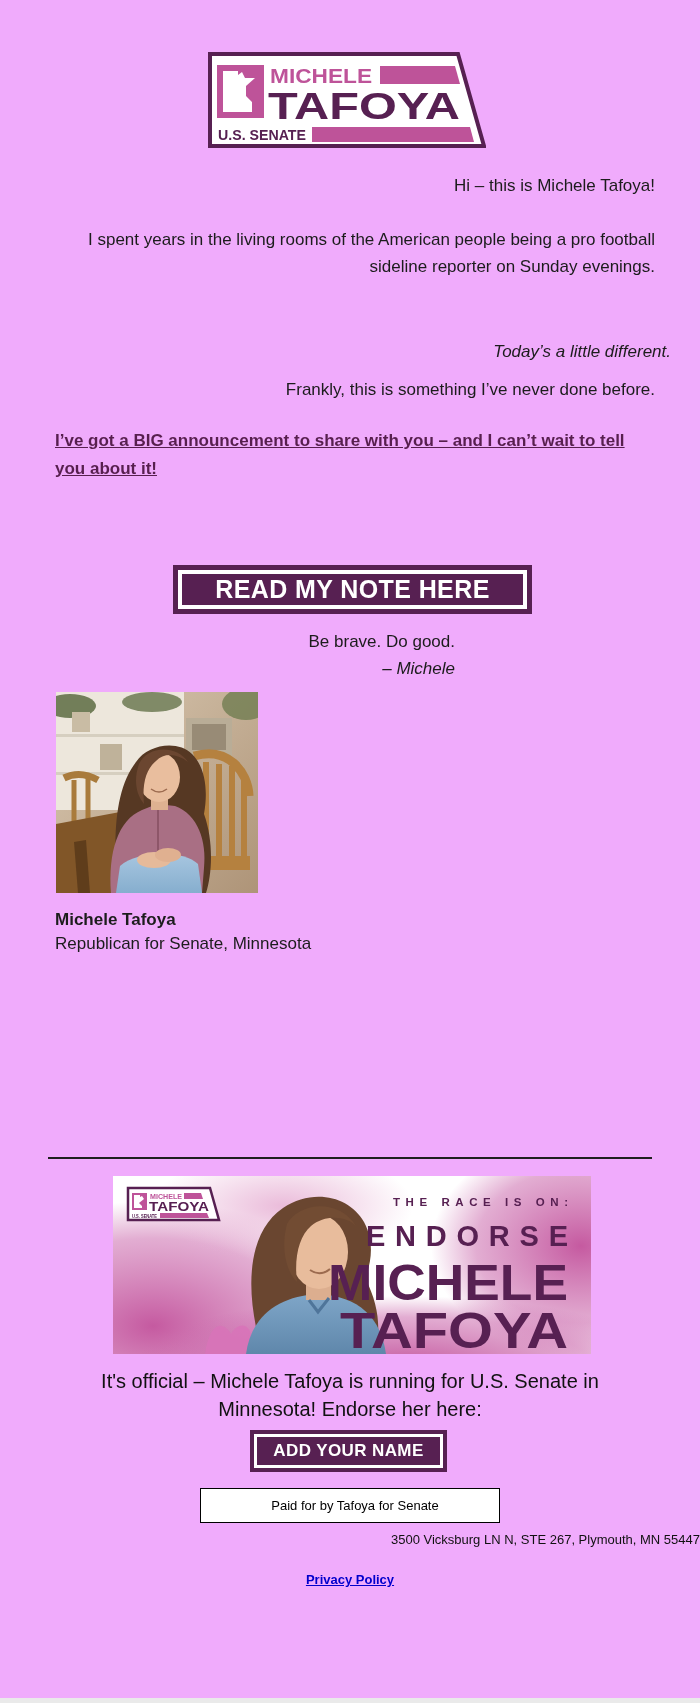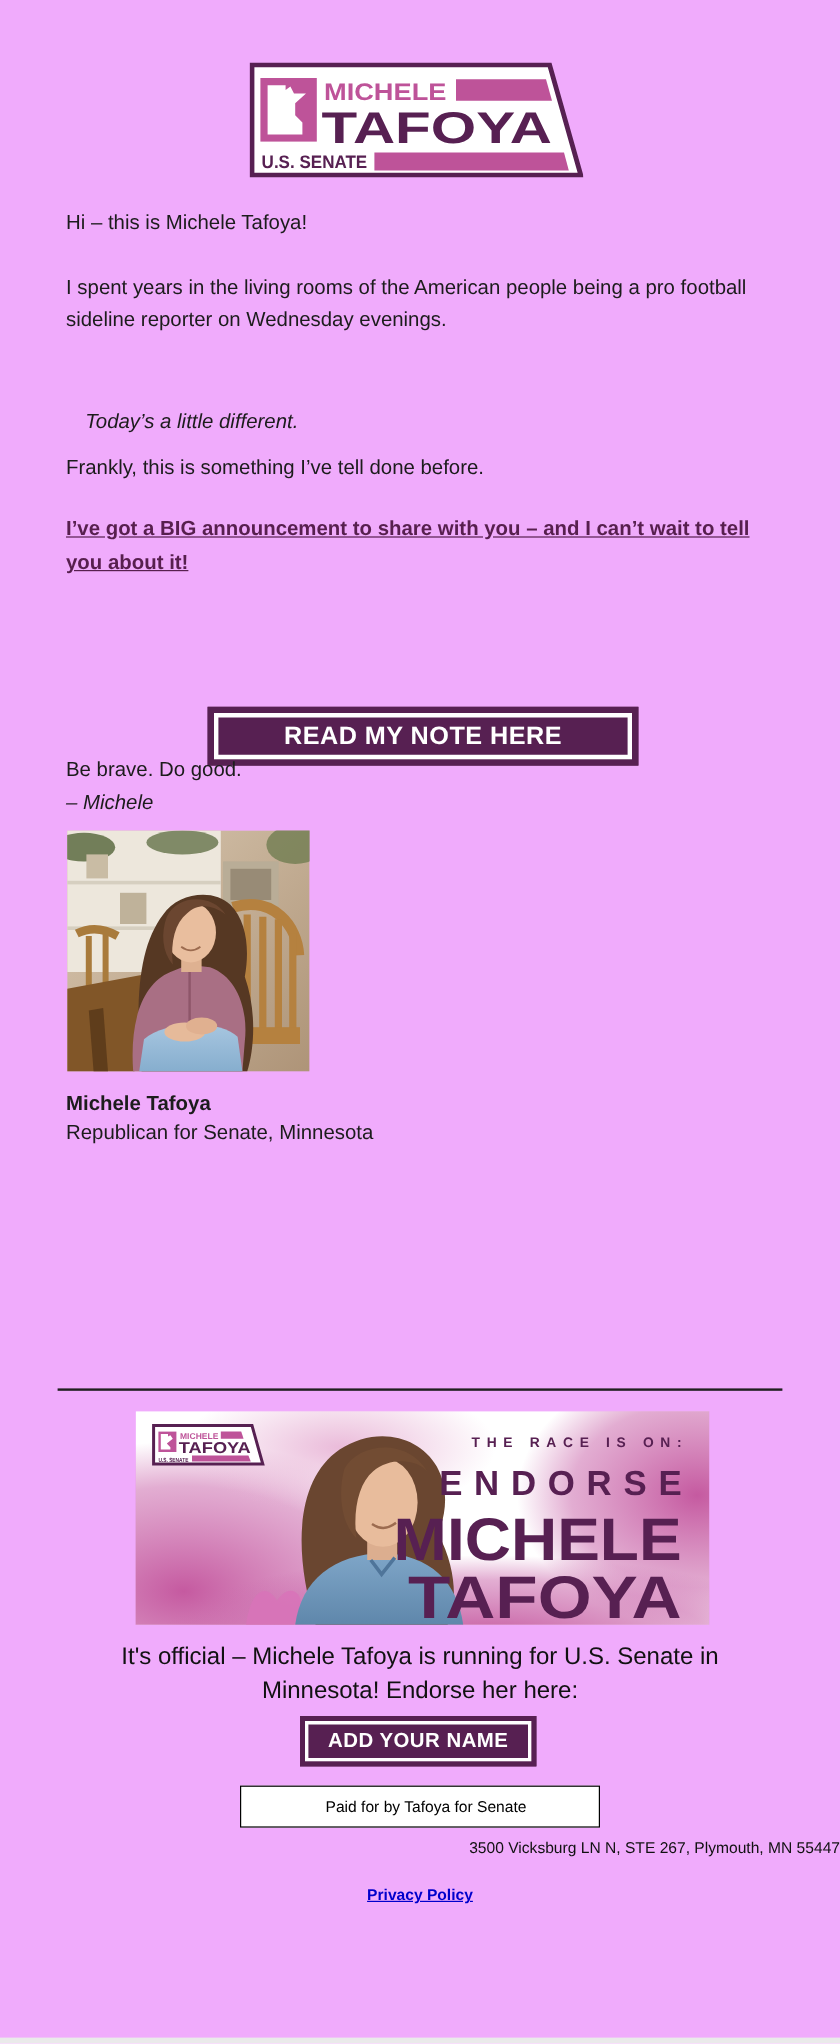--- a/index.html
+++ b/index.html
@@ -1,32 +1,32 @@
 <!DOCTYPE html>
 <html><head>
 <meta charset="utf-8">
 <style>
   html,body{margin:0;padding:0;background:#ffffff;}
   #email{
     position:relative;width:700px;height:1703px;margin:0 auto;background:#f0abfc;
     font-family:"Liberation Sans", sans-serif;color:#1c1c1c;overflow:hidden;
   }
   .abs{position:absolute;}
-  .para{font-size:17px;line-height:27px;color:#1c1c1c;}
+  .para{font-size:17px;line-height:27px;color:#1c1c1c;text-align:right;}
   .italic{font-style:italic;}
   .announce{
     font-size:17px;line-height:28px;font-weight:bold;color:#571F4E;
     text-decoration:underline;cursor:pointer;display:block;
   }
   .cta{
     display:flex;align-items:center;justify-content:center;box-sizing:border-box;
     background:#572052;color:#ffffff;font-weight:bold;text-decoration:none;
     letter-spacing:0.4px;cursor:pointer;
   }
-  .cta-big{border:5px solid #572052;box-shadow:inset 0 0 0 4px #ffffff;font-size:21px;margin-top:24px;}
+  .cta-big{border:5px solid #572052;box-shadow:inset 0 0 0 4px #ffffff;font-size:25px;}
   .cta-small{border:4px solid #572052;box-shadow:inset 0 0 0 3px #ffffff;font-size:17px;}
   .caption-name{font-size:17px;font-weight:bold;line-height:24px;}
   .caption-role{font-size:17px;line-height:24px;}
   .divider{height:1.5px;background:#1f1f1f;}
   .footer-headline{font-size:20px;line-height:28px;text-align:center;color:#111;}
   .paid-box{
     box-sizing:border-box;border:1px solid #000;display:flex;align-items:center;
     justify-content:center;font-size:13px;color:#000;background:#fff;
   }
   .small-center{font-size:13px;color:#111;text-align:right;width:100%;}
@@ -44,25 +44,25 @@
     <path d="M15,19 L30,19 L30,23 L34,20 L37,26 L47,26 L38,34 L38,44 L44,50 L44,60 L15,60 Z" fill="#ffffff"></path>
     <text x="62" y="31" font-size="20" font-weight="bold" fill="#BE5399" textLength="102" lengthAdjust="spacingAndGlyphs">MICHELE</text>
     <polygon points="172,14 247,14 252,32 172,32" fill="#BE5399"></polygon>
     <text x="60" y="67" font-size="37" font-weight="800" fill="#572052" textLength="192" lengthAdjust="spacingAndGlyphs">TAFOYA</text>
     <text x="10" y="88" font-size="15" font-weight="bold" fill="#572052" textLength="88" lengthAdjust="spacingAndGlyphs">U.S. SENATE</text>
     <polygon points="104,75 262,75 266,90 104,90" fill="#BE5399"></polygon>
   </svg>
 
   <p class="abs para" style="left:55px;top:172px;width:600px;margin:0;">Hi – this is Michele Tafoya!</p>
 
-  <p class="abs para" style="left:55px;top:226px;width:600px;margin:0;">I spent years in the living rooms of the American people being a pro football sideline reporter on Wednesday evenings.</p>
+  <p class="abs para" style="left:55px;top:226px;width:600px;margin:0;">I spent years in the living rooms of the American people being a pro football sideline reporter on Sunday evenings.</p>
 
   <p class="abs para italic" style="left:55px;top:322px;width:600px;margin:16px;">Today’s a little different.</p>
 
-  <p class="abs para" style="left:55px;top:376px;width:600px;margin:0;">Frankly, this is something I’ve tell done before.</p>
+  <p class="abs para" style="left:55px;top:376px;width:600px;margin:0;">Frankly, this is something I’ve never done before.</p>
 
   <a class="abs announce" style="left:55px;top:427px;width:600px;">I’ve got a BIG announcement to share with you – and I can’t wait to tell you about it!</a>
 
 
   <a class="abs cta cta-big" style="left:173px;top:565px;width:359px;height:49px;">READ MY NOTE HERE</a>
 
   <p class="abs para italic" style="left:55px;top:655px;width:400px;margin:0;">– Michele</p>
   <p class="abs para" style="left:55px;top:628px;width:400px;margin:0;">Be brave. Do good.</p>
 
   <svg class="abs" style="left:56px;top:692px;" width="202" height="201" viewBox="0 0 202 201">

